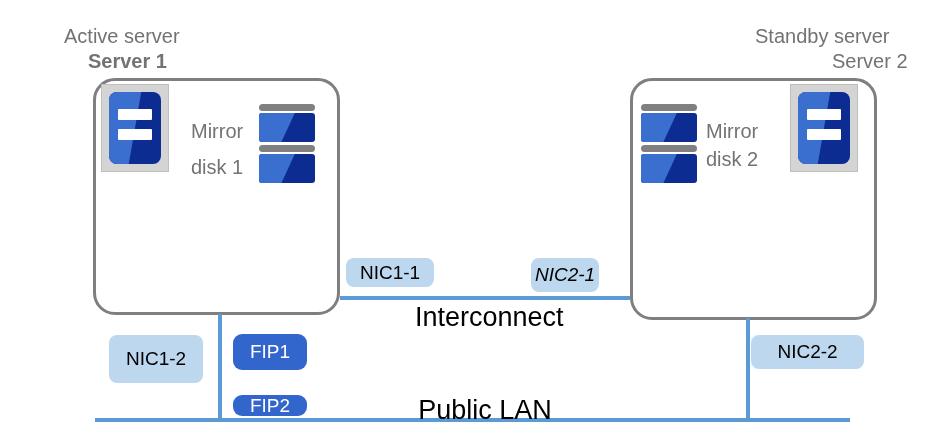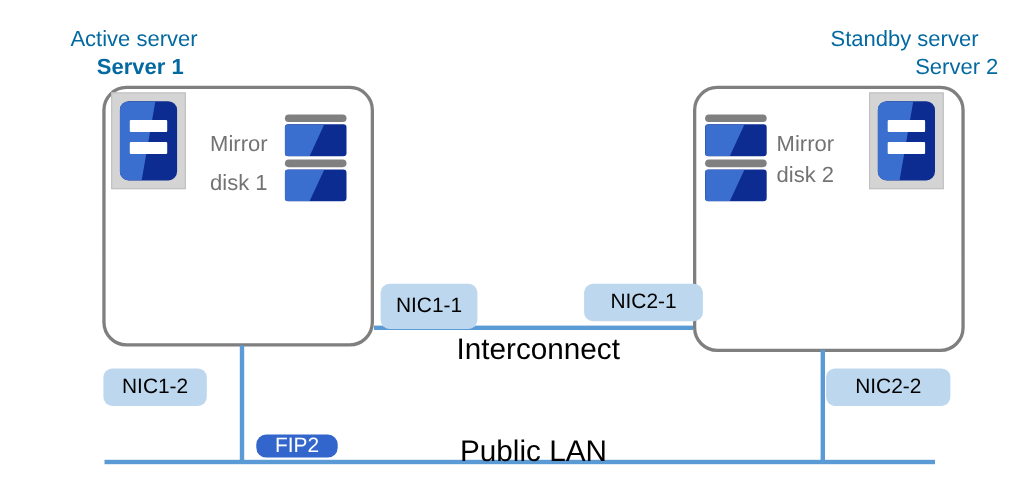--- a/index.html
+++ b/index.html
@@ -15,21 +15,21 @@
     width: 936px;
     height: 447px;
     background: #ffffff;
     overflow: hidden;
   }
 
   
   .title-line {
     position: absolute;
     font-size: 20px;
-    color: #0369a1;
+    color: #737373;
     white-space: nowrap;
     line-height: 1.0;
   }
 
   
   .server-box {
     position: absolute;
     border: 3px solid #7F7F7F;
     border-radius: 22px;
     background: #ffffff;
@@ -215,33 +215,34 @@
     <div class="disk-unit">
       <div class="disk-cap"></div>
       <div class="disk-body"></div>
     </div>
   </div>
   <div class="disk-label" style="left:706px; top:120px;">Mirror</div>
   <div class="disk-label" style="left:706px; top:148px;">disk 2</div>
 
   <div class="net-line-h" style="left:340px; top:296px; width:290px;"></div>
 
-  <div class="nic-chip" style="left:346px; top:258px; width:88px; height:41px;">NIC1-1</div>
-
-  <div class="nic-chip" style="left:531px; top:258px; width:108px; height:34px;">NIC2-1</div>
+  <div class="nic-chip" style="left:346px; top:258px; width:88px; height:29px;">NIC1-1</div>
+
+  <div class="nic-chip" style="left:531px; top:258px; width:68px; height:34px;font-style:italic;">NIC2-1</div>
 
   <div class="lan-caption" style="left:415px; top:301px; width:140px;">Interconnect</div>
 
   <div class="net-line-h" style="left:95px; top:418px; width:755px;"></div>
 
   <div class="net-line-v" style="left:218px; top:314px; height:106px;"></div>
   <div class="net-line-v" style="left:746px; top:318px; height:102px;"></div>
 
-  <div class="nic-chip" style="left:94px; top:335px; width:94px; height:34px;">NIC1-2</div>
+  <div class="nic-chip" style="left:109px; top:335px; width:94px; height:48px;">NIC1-2</div>
 
   <div class="nic-chip" style="left:751px; top:335px; width:113px; height:34px;">NIC2-2</div>
 
+  <div class="fip-chip" style="left:233px; top:334px; width:74px; height:36px;">FIP1</div>
 
   <div class="fip-chip" style="left:233px; top:395px; width:74px; height:21px;">FIP2</div>
 
   <div class="lan-caption" style="left:400px; top:394px; width:170px;">Public  LAN</div>
 
 </div>
 
 </body></html>

